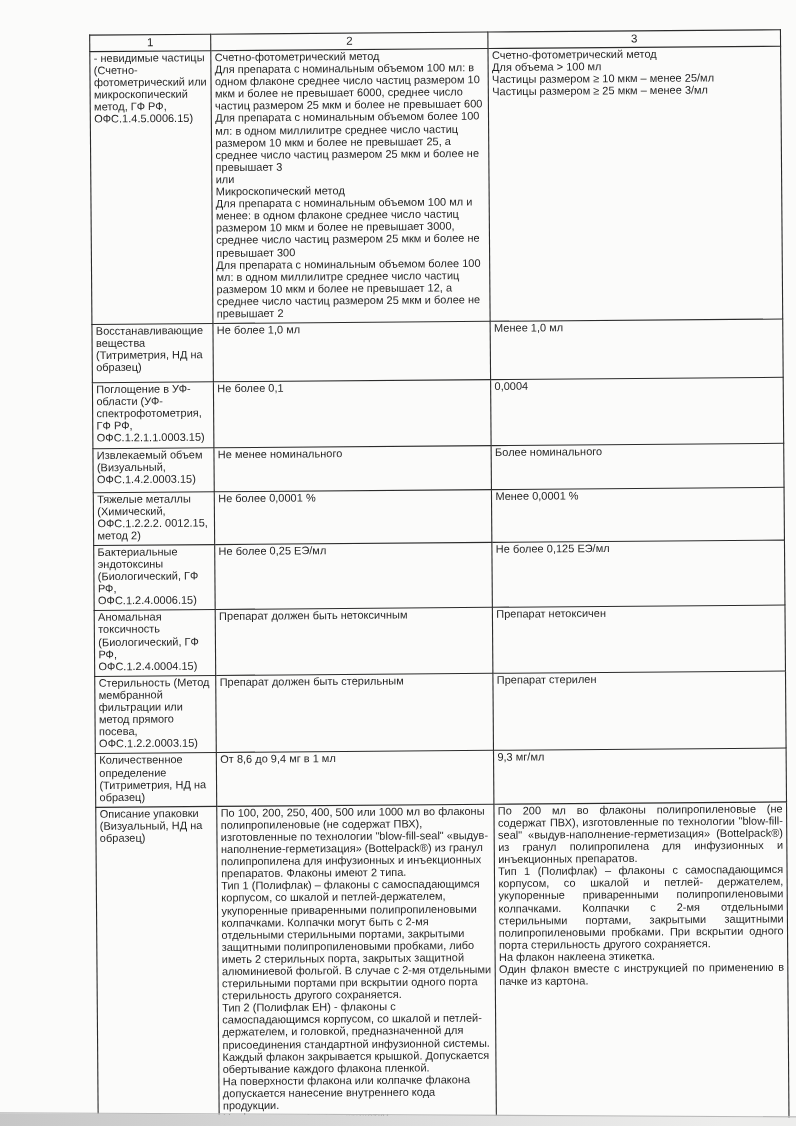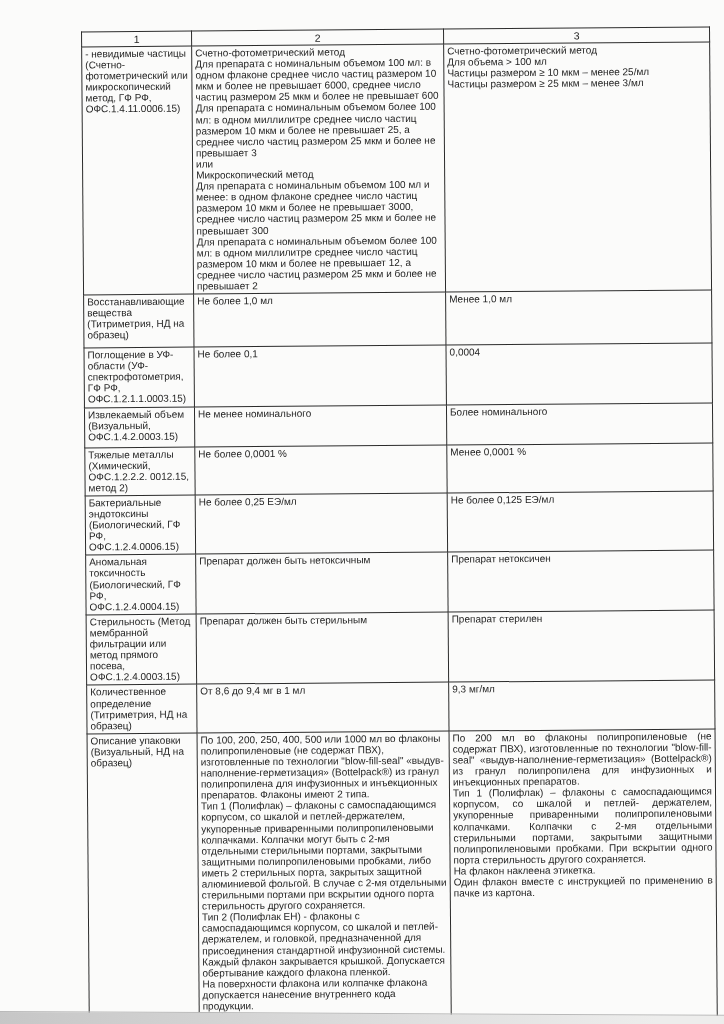--- a/index.html
+++ b/index.html
@@ -53,21 +53,21 @@
       <thead>
         <tr>
           <th>1</th>
           <th>2</th>
           <th>3</th>
         </tr>
       </thead>
       <tbody>
         <tr class="r1">
           <td>
-              <div class="para">- невидимые частицы (Счетно-фотометрический или микроскопический метод, ГФ РФ, ОФС.1.4.11.0006.15)</div>
+              <div class="para">- невидимые частицы (Счетно-фотометрический или микроскопический метод, ГФ РФ, ОФС.1.4.5.0006.15)</div>
             </td>
           <td>
               <div class="para">Счетно-фотометрический метод</div>
               <div class="para">Для препарата с номинальным объемом 100 мл: в одном флаконе среднее число частиц размером 10 мкм и более не превышает 6000, среднее число частиц размером 25 мкм и более не превышает 600</div>
               <div class="para">Для препарата с номинальным объемом более 100 мл: в одном миллилитре среднее число частиц размером 10 мкм и более не превышает 25, а среднее число частиц размером 25 мкм и более не превышает 3</div>
               <div class="para">или</div>
               <div class="para">Микроскопический метод</div>
               <div class="para">Для препарата с номинальным объемом 100 мл и менее: в одном флаконе среднее число частиц размером 10 мкм и более не превышает 3000, среднее число частиц размером 25 мкм и более не превышает 300</div>
               <div class="para">Для препарата с номинальным объемом более 100 мл: в одном миллилитре среднее число частиц размером 10 мкм и более не превышает 12, а среднее число частиц размером 25 мкм и более не превышает 2</div>
             </td>
@@ -139,21 +139,21 @@
             </td>
           <td>
               <div class="para">Препарат должен быть нетоксичным</div>
             </td>
           <td>
               <div class="para">Препарат нетоксичен</div>
             </td>
         </tr>
         <tr class="r8">
           <td>
-              <div class="para">Стерильность (Метод мембранной фильтрации или метод прямого посева, ОФС.1.2.4.0003.15)</div>
+              <div class="para">Стерильность (Метод мембранной фильтрации или метод прямого посева, ОФС.1.2.2.0003.15)</div>
             </td>
           <td>
               <div class="para">Препарат должен быть стерильным</div>
             </td>
           <td>
               <div class="para">Препарат стерилен</div>
             </td>
         </tr>
         <tr class="r9">
           <td>

